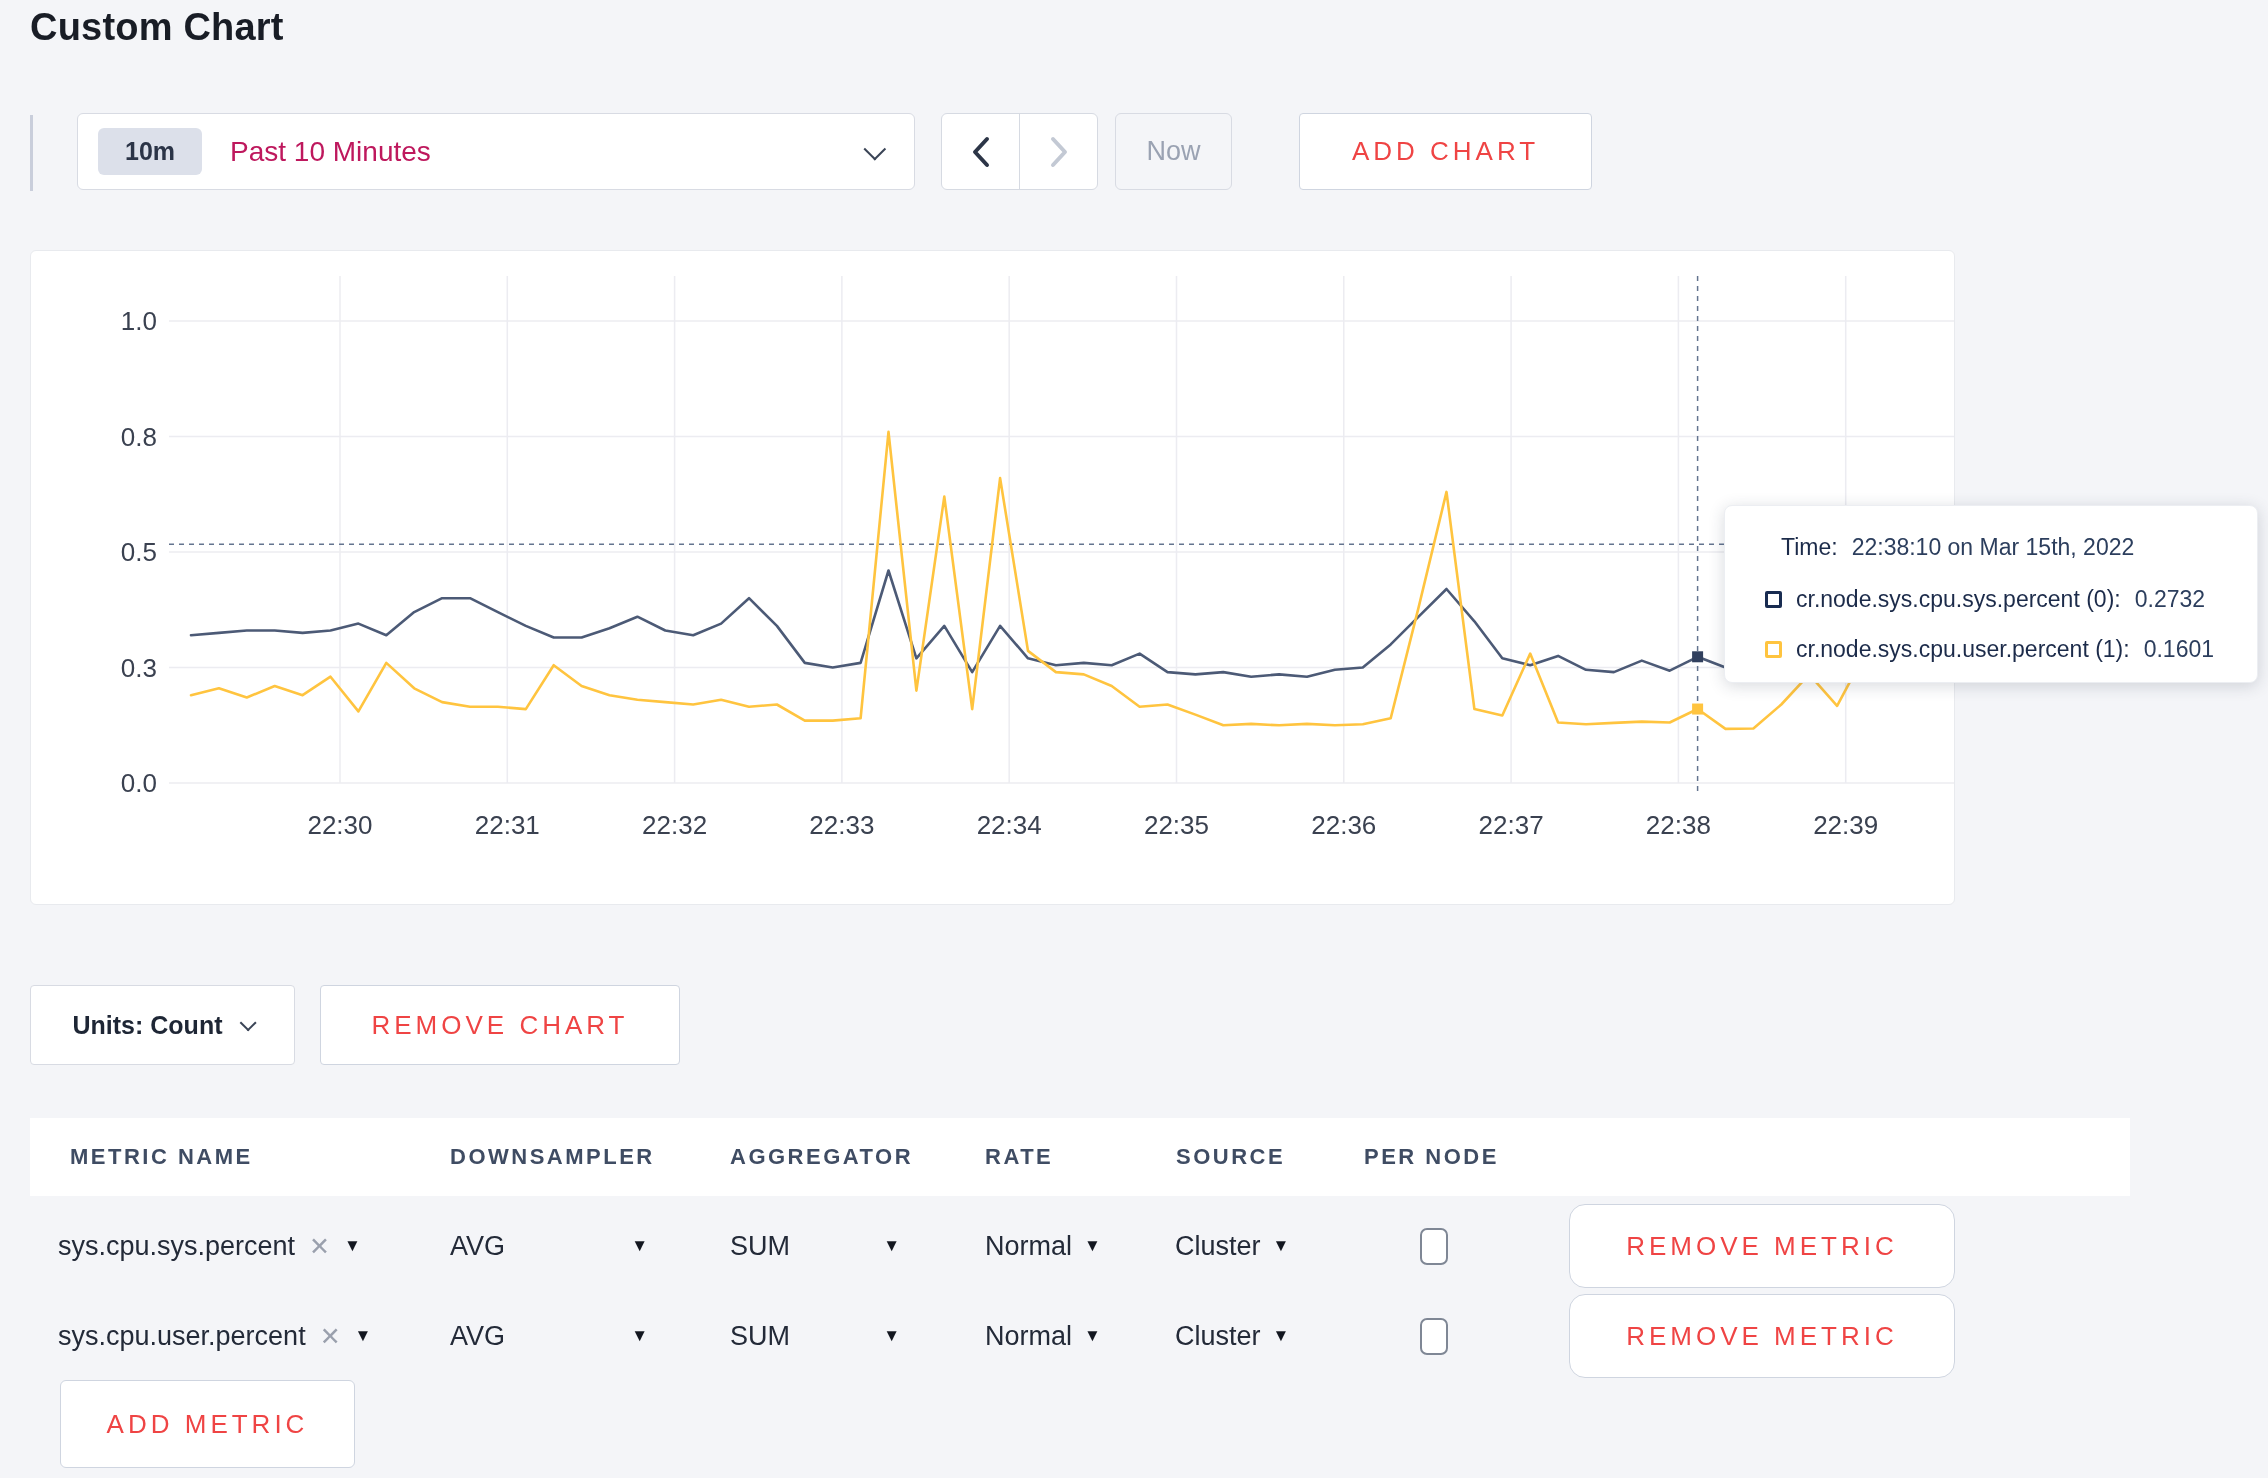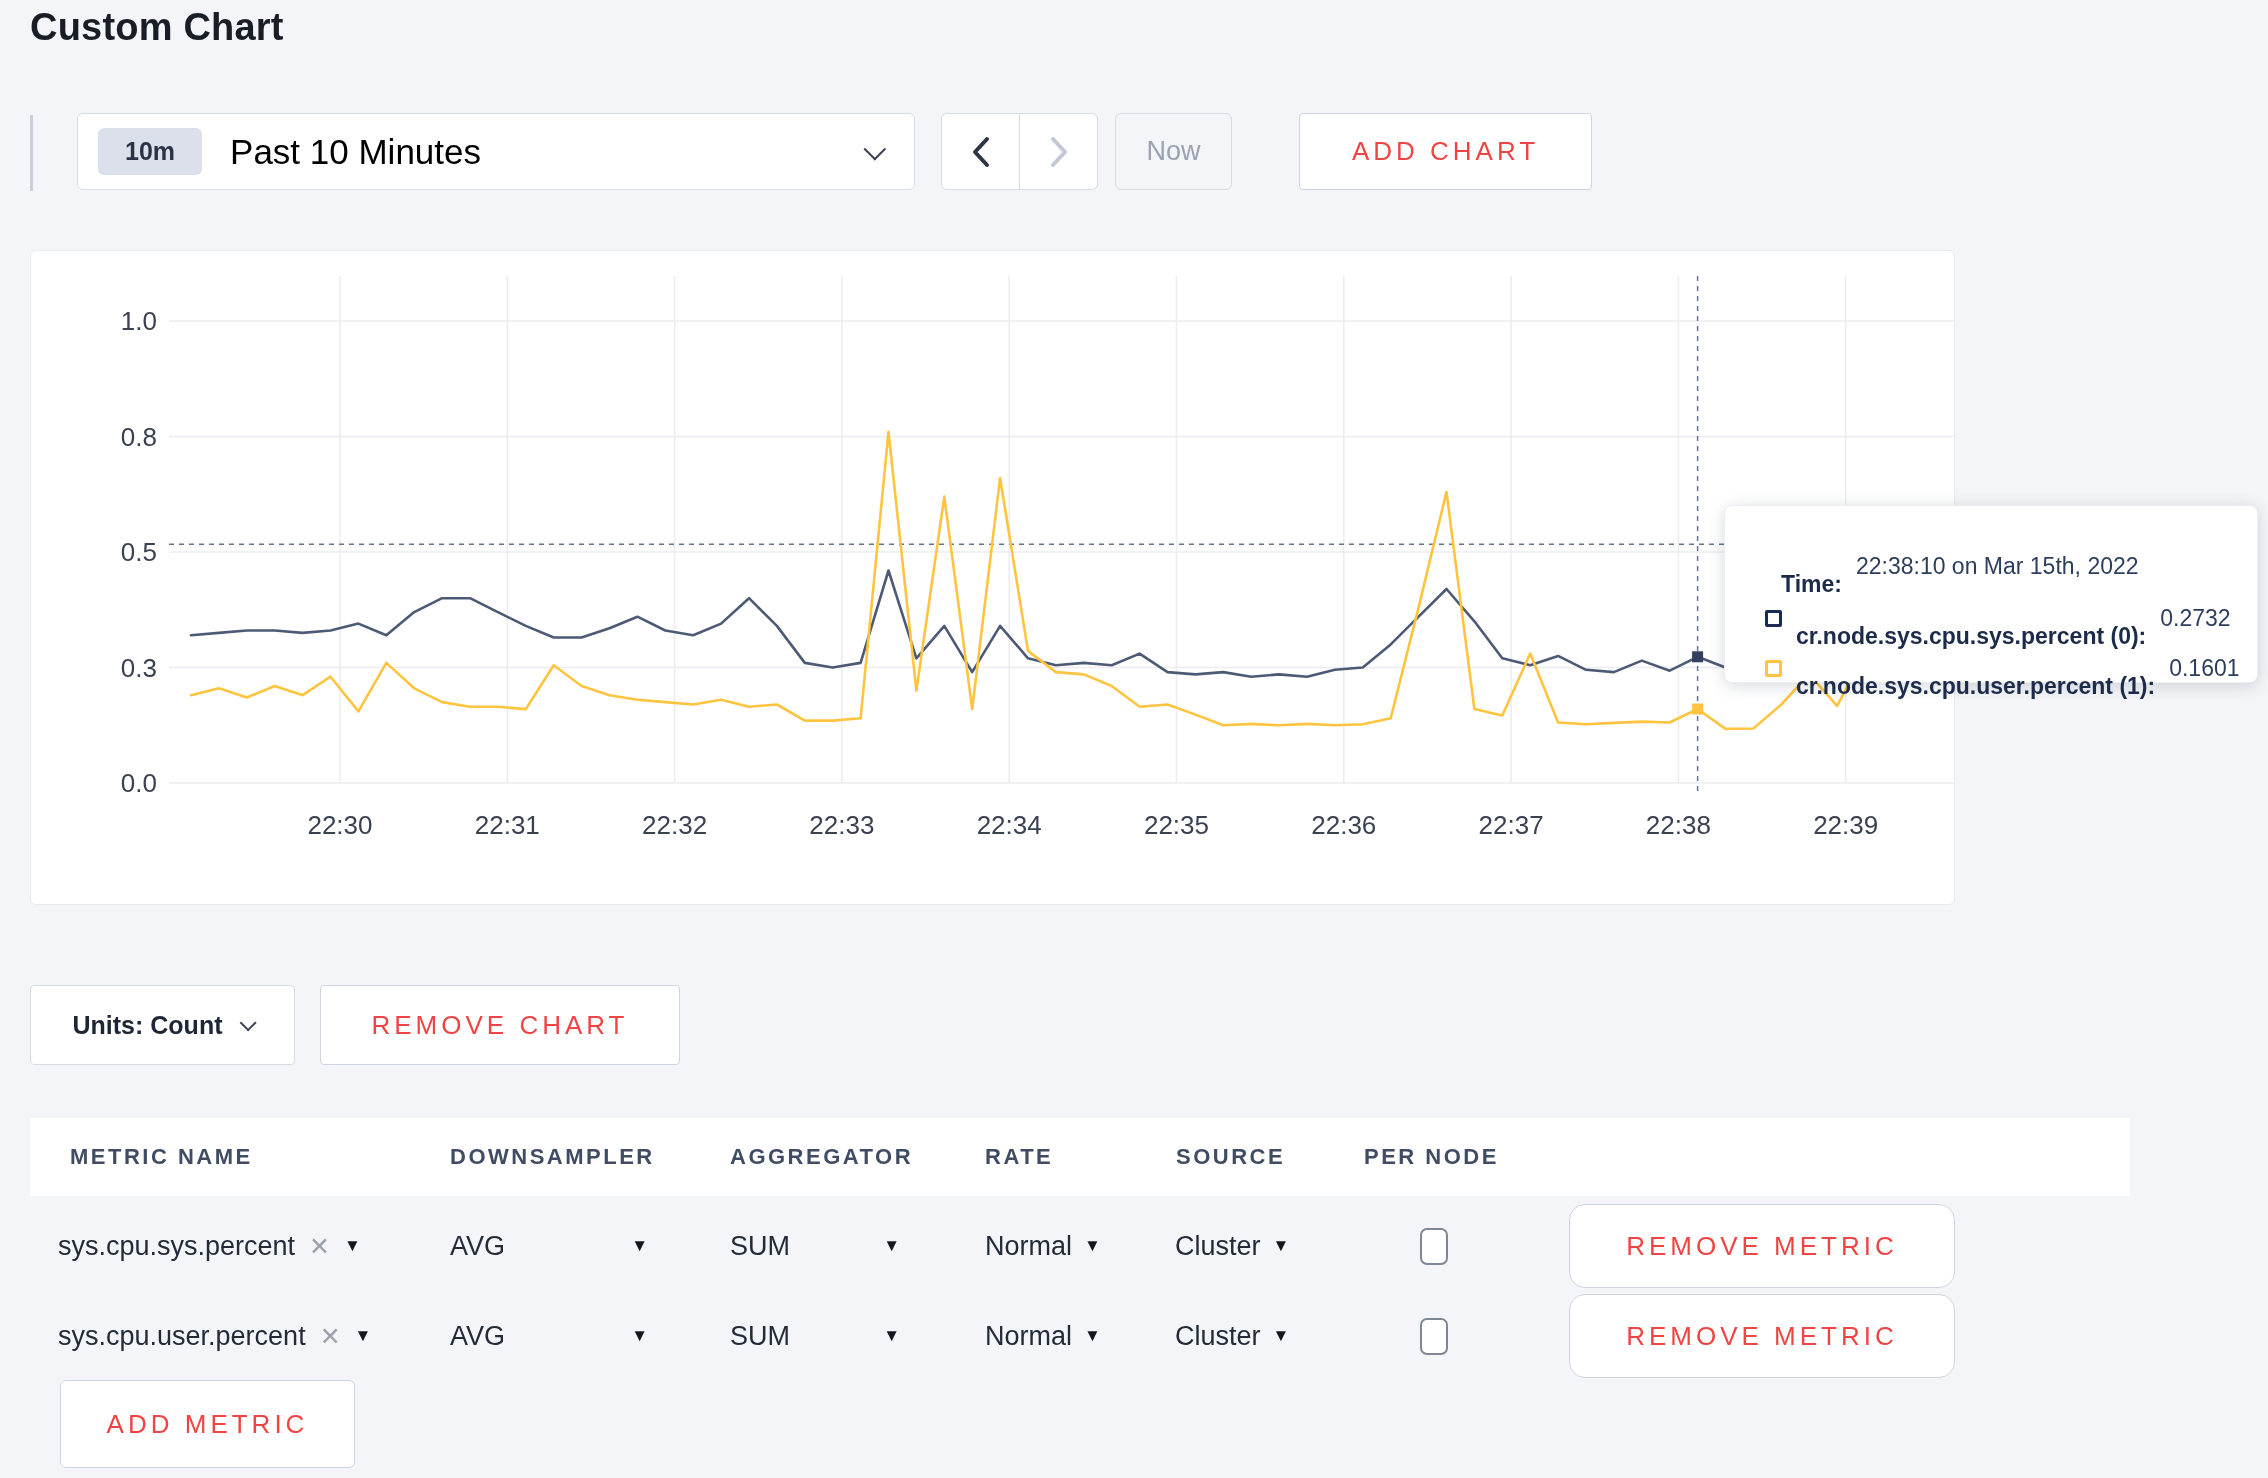--- a/index.html
+++ b/index.html
@@ -20,21 +20,21 @@
   .toolbar-divider { left:30px; top:115px; width:3px; height:76px; background:#c9cedb; }
   .time-select {
     left:77px; top:113px; width:838px; height:77px;
     background:#fff; border:1.5px solid #d8dbe3; border-radius:6px;
     display:flex; align-items:center; cursor:pointer;
   }
   .time-badge {
     margin-left:20px; background:#dce0ea; color:#2b3447;
     font-weight:700; font-size:25px; padding:9px 27px; border-radius:6px;
   }
-  .time-label { margin-left:28px; font-size:35px; color:#000000; }
+  .time-label { margin-left:28px; font-size:28px; color:#be185d; }
   .chev-down {
     margin-left:auto; margin-right:34px;
     width:16px; height:16px; border-right:2.5px solid #3a4456; border-bottom:2.5px solid #3a4456;
     transform:rotate(45deg) translateY(-4px);
   }
   .nav-group {
     left:941px; top:113px; width:157px; height:77px;
     background:#fff; border:1.5px solid #d6dae2; border-radius:6px;
     display:flex;
   }
@@ -64,21 +64,21 @@
   .tooltip {
     left:1724px; top:505px; width:534px; height:178px;
     background:#fff; border:1px solid #eceef2; border-radius:8px;
     box-shadow:0 3px 16px rgba(40,50,70,0.18); z-index:5;
     font-size:23px; color:#2c3e5d;
   }
   .tt-row { position:absolute; left:40px; display:flex; align-items:center; }
   .tt-row1 { top:28px; left:56px; }
   .tt-row2 { top:80px; }
   .tt-row3 { top:130px; }
-  .tt-key { font-weight:700; color:#1c2b4a;margin-top:37px; }
+  .tt-key { font-weight:400; color:#1c2b4a; }
   .tt-val { margin-left:14px; }
   .tt-sq { width:17px; height:17px; border:3.5px solid; border-radius:2px; margin-right:14px; background:#fff; }
 
   
   .btn-units {
     left:30px; top:985px; width:265px; height:80px;
     background:#fff; border:1.5px solid #d8dbe3; border-radius:4px;
     display:flex; align-items:center; justify-content:center; gap:18px;
     font-size:25px; font-weight:700; color:#1e2635; cursor:pointer;
   }

